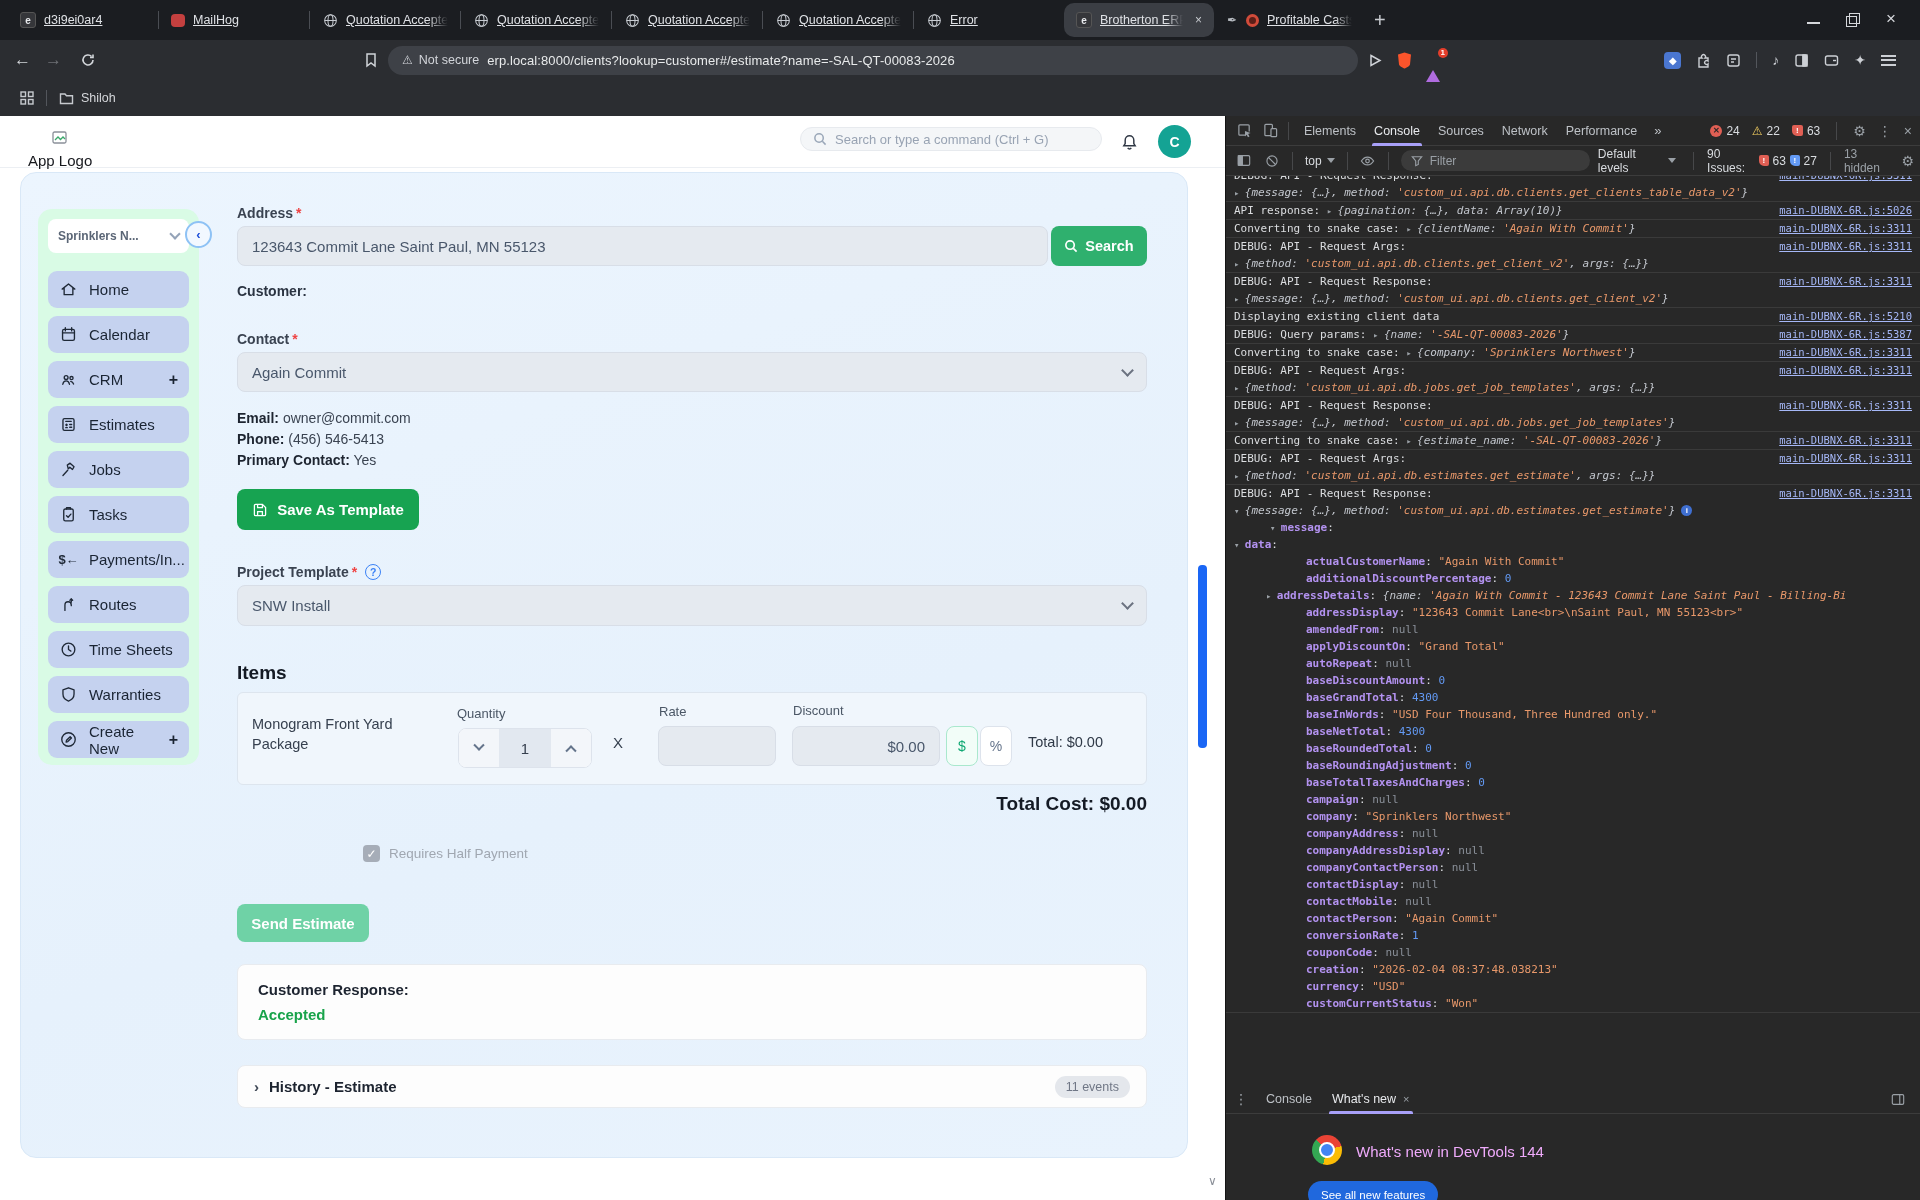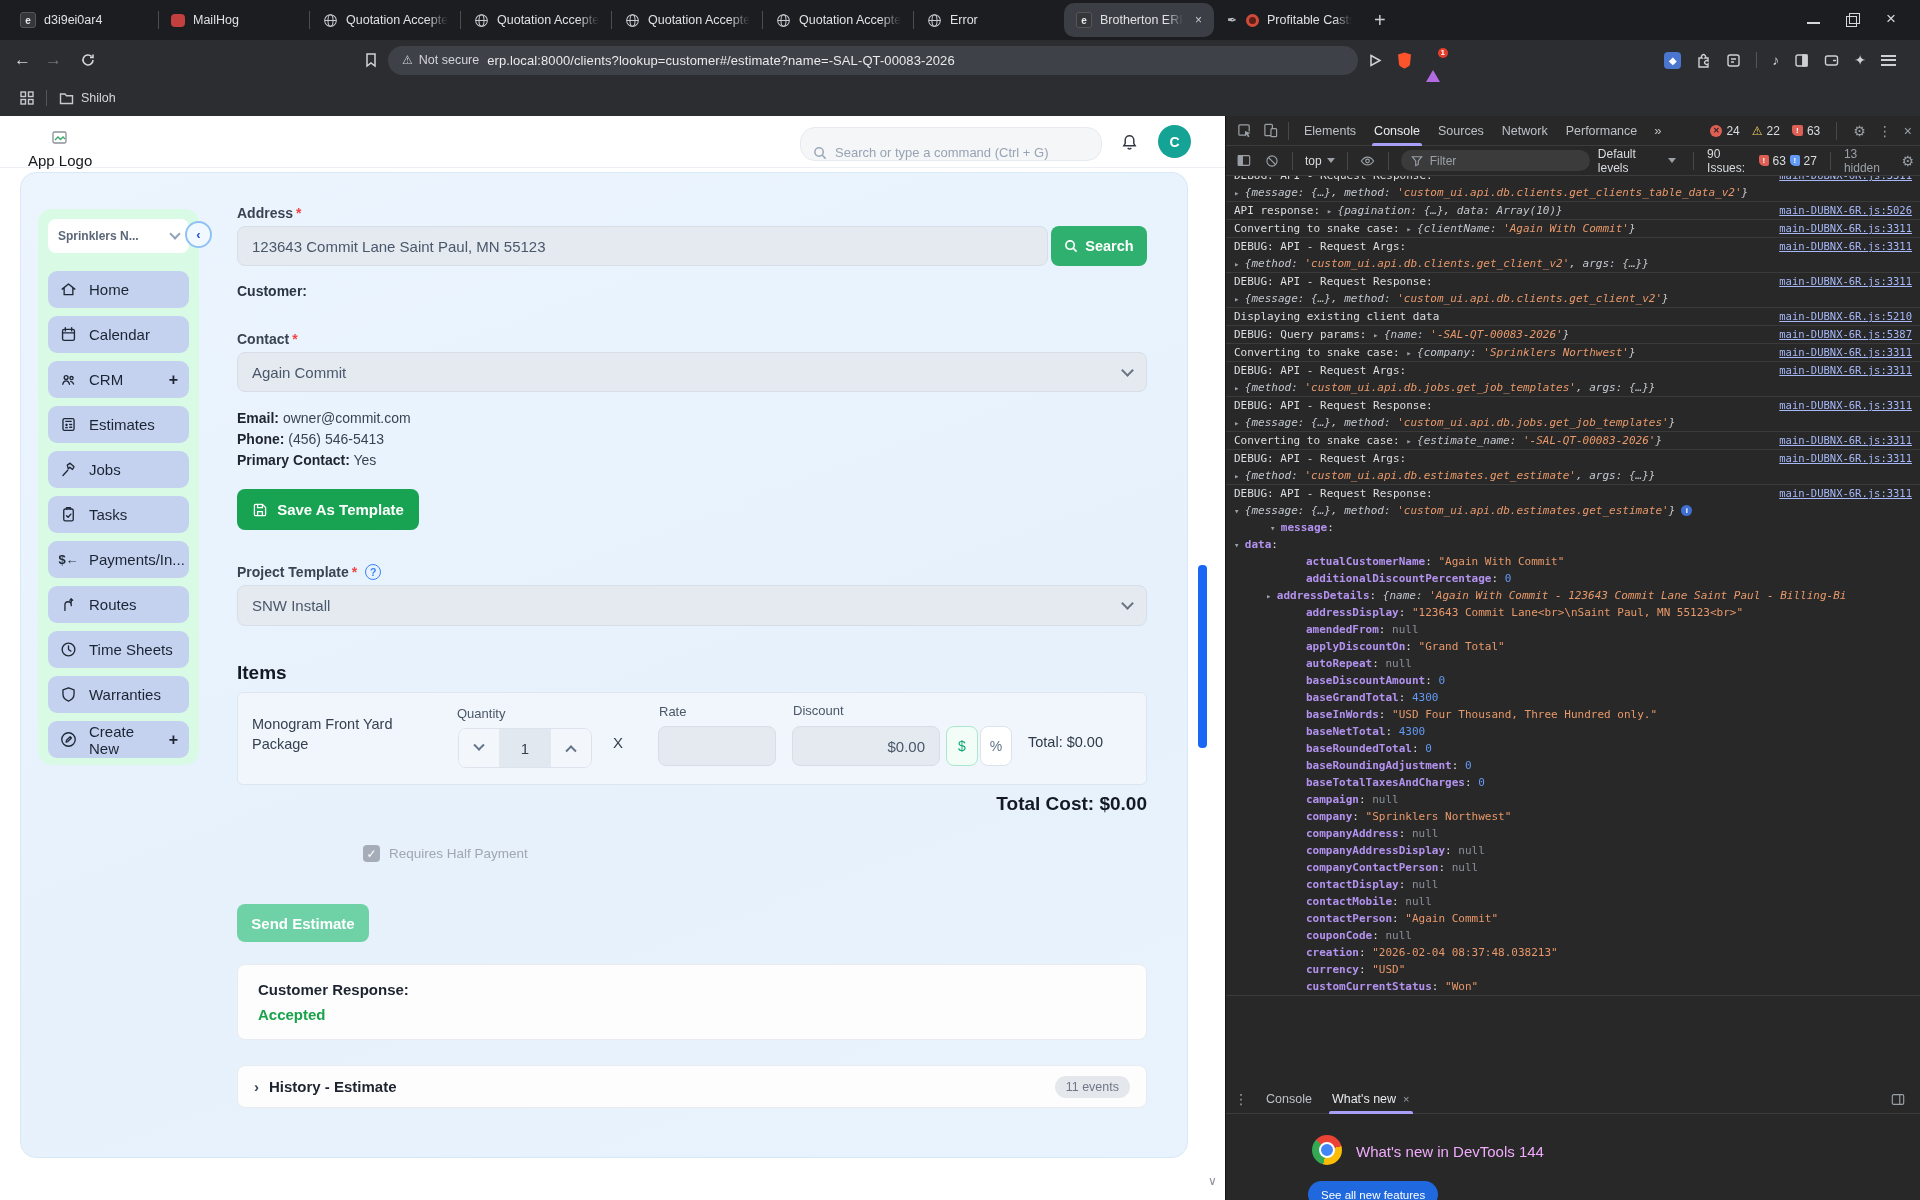--- a/index.html
+++ b/index.html
@@ -5,21 +5,21 @@
   * { margin:0; padding:0; box-sizing:border-box; }
   html,body { width:1920px; height:1200px; overflow:hidden; background:#000;
     font-family:"Liberation Sans", sans-serif; }
   .win { width:1920px; height:1200px; display:flex; flex-direction:column; }
 
   
   .tabstrip { height:40px; background:#1b1d21; display:flex; align-items:center; padding-left:8px; flex-shrink:0; }
   .tab { height:34px; display:flex; align-items:center; gap:8px; padding:0 12px; width:150px;
          color:#dfe1e5; font-size:12.5px; position:relative; border-radius:10px; overflow:hidden; white-space:nowrap; }
   .tab .tlabel { overflow:hidden; text-overflow:clip; flex:1;
-    -webkit-mask-image:linear-gradient(90deg,#000 80%,transparent); mask-image:linear-gradient(90deg,#000 80%,transparent); }
+    -webkit-mask-image:linear-gradient(90deg,#000 80%,transparent); mask-image:linear-gradient(90deg,#000 80%,transparent);text-decoration:underline; }
   .tab.active { background:#3b3e44; width:150px; }
   .tabsep { width:1px; height:18px; background:#4a4d53; flex-shrink:0; }
   .ti { width:16px; height:16px; flex-shrink:0; display:inline-flex; align-items:center; justify-content:center; }
   .ti.term { background:#35363a; border:1px solid #555; border-radius:3px; color:#e8eaed; font-size:10px; font-weight:bold; }
   .ti.mh { background:#c4403f; border-radius:4px; width:14px; height:13px; }
   .ti.tgt { width:13px; height:13px; border:3px solid #d14b3a; border-radius:50%; background:#5b1f18; }
   .ti.feather { color:#b8bcc2; font-size:12px; width:12px; }
   .tclose { color:#c7cacf; font-size:12px; margin-left:4px; }
   .newtab { color:#c7cacf; font-size:20px; margin:0 10px; }
   .wincontrols { margin-left:auto; display:flex; gap:26px; padding-right:22px; align-items:center; }
@@ -57,22 +57,22 @@
   .content { flex:1; display:flex; min-height:0; }
   .page { width:1225px; background:#ffffff; position:relative; overflow:hidden; flex-shrink:0; }
   .devtools { flex:1; background:#282828; position:relative; overflow:hidden; border-left:1px solid #141414;
               font-family:"Liberation Sans", sans-serif; }
 
   
   .appheader { position:absolute; top:0; left:0; width:100%; height:52px; background:#fff;
                border-bottom:1px solid #eceff3; }
   .logo { position:absolute; left:28px; top:15px; display:flex; gap:6px; align-items:center;
           color:#16181d; font-size:15px;flex-direction:column; }
-  .searchpill { position:absolute; left:800px; top:11px; width:302px; height:34px; border-radius:15px;
-    background:#f4f6f8; border:1px solid #e7eaee; display:flex; align-items:flex-end; gap:8px; padding:0 12px; }
+  .searchpill { position:absolute; left:800px; top:11px; width:302px; height:24px; border-radius:15px;
+    background:#f4f6f8; border:1px solid #e7eaee; display:flex; align-items:center; gap:8px; padding:0 12px; }
   .searchpill span { color:#98a3b3; font-size:13px; }
   .bell { position:absolute; left:1120px; top:15px; }
   .avatar { position:absolute; left:1158px; top:9px; width:33px; height:33px; border-radius:50%;
             background:#14a394; color:#fff; font-size:14px; font-weight:bold; display:flex; align-items:center; justify-content:center; }
 
   
   .card { position:absolute; left:20px; top:56px; width:1168px; height:986px; border-radius:16px;
           background:linear-gradient(160deg,#ecf5fe 0%, #e6f1fc 60%, #e9f3fd 100%);
           border:1px solid #d9e8f7; }
 
@@ -900,20 +900,23 @@
             <div class="crow in3">
               <span class="cleft"><span class="ck">contactDisplay</span><span class="ct">: </span><span class="cx">null</span></span>
             </div>
             <div class="crow in3">
               <span class="cleft"><span class="ck">contactMobile</span><span class="ct">: </span><span class="cx">null</span></span>
             </div>
             <div class="crow in3">
               <span class="cleft"><span class="ck">contactPerson</span><span class="ct">: </span><span class="cv">"Again Commit"</span></span>
             </div>
             <div class="crow in3">
+              <span class="cleft"><span class="ck">conversionRate</span><span class="ct">: </span><span class="cn">1</span></span>
+            </div>
+            <div class="crow in3">
               <span class="cleft"><span class="ck">couponCode</span><span class="ct">: </span><span class="cx">null</span></span>
             </div>
             <div class="crow in3">
               <span class="cleft"><span class="ck">creation</span><span class="ct">: </span><span class="cv">"2026-02-04 08:37:48.038213"</span></span>
             </div>
             <div class="crow in3">
               <span class="cleft"><span class="ck">currency</span><span class="ct">: </span><span class="cv">"USD"</span></span>
             </div>
             <div class="crow in3">
               <span class="cleft"><span class="ck">customCurrentStatus</span><span class="ct">: </span><span class="cv">"Won"</span></span>

